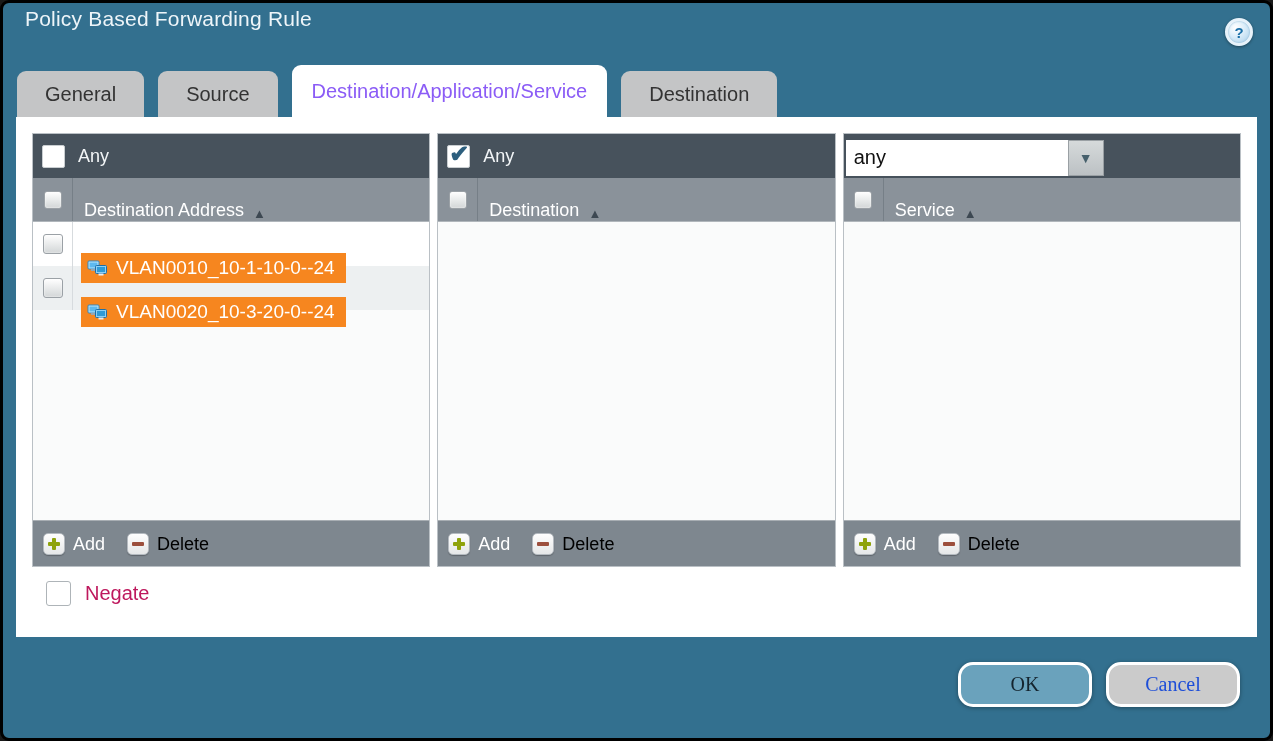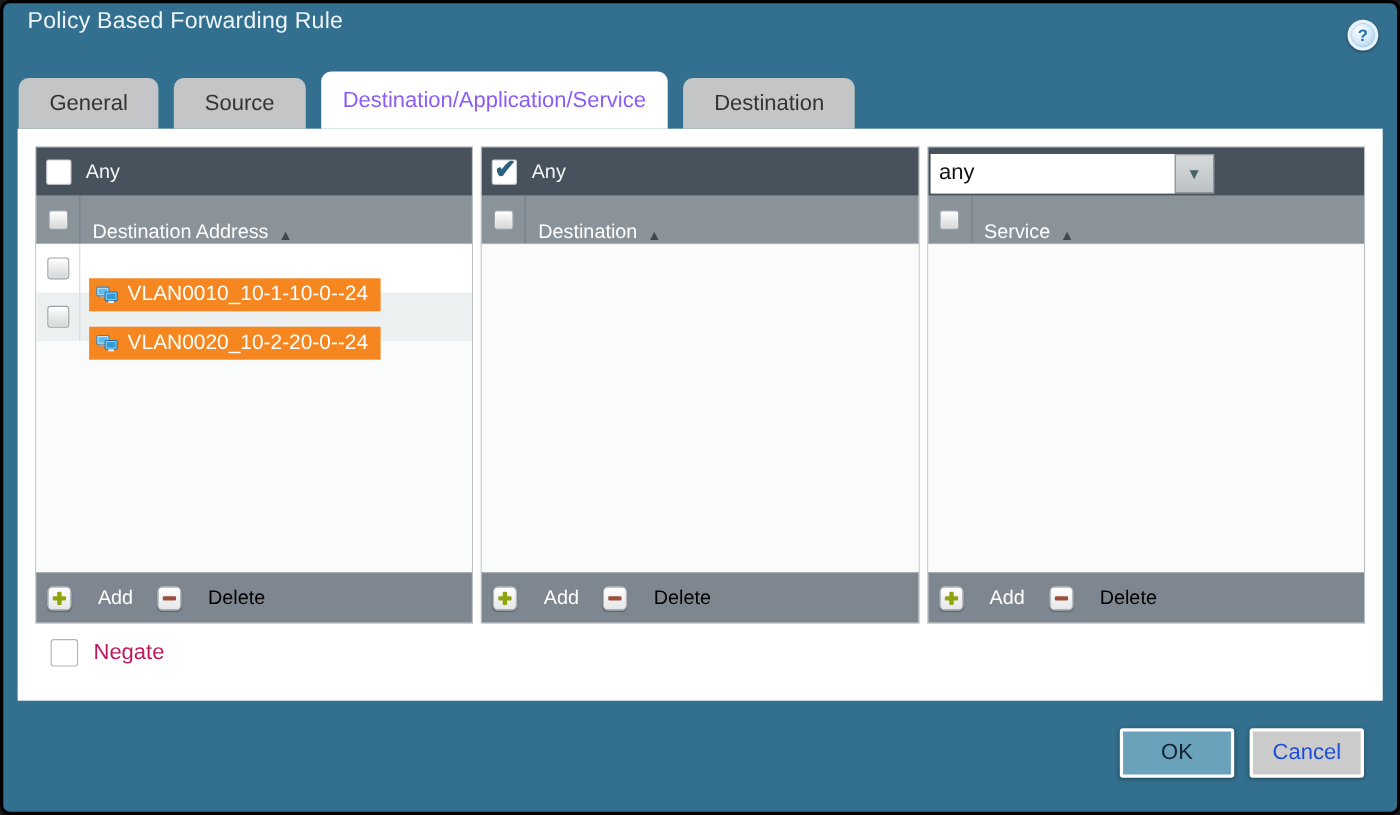--- a/index.html
+++ b/index.html
@@ -133,21 +133,21 @@
     margin-top: 48px;
   }
   .row-chip.selected { background: #f6861f; color: #fff; }
 
   
   .col-footer {
     height: 46px; flex: 0 0 46px;
     background: #7e878f; border-top: 1px solid #a8aeb3;
     display: flex; align-items: center; gap: 22px; padding-left: 10px;
   }
-  .tool-btn { display: inline-flex; align-items: center; gap: 24px; cursor: pointer; }
+  .tool-btn { display: inline-flex; align-items: flex-end; gap: 8px; cursor: pointer; }
   .tool-ic {
     width: 22px; height: 22px; border-radius: 5px; position: relative;
     background: linear-gradient(180deg, #fefefe, #e5e7e8);
     border: 1px solid #b4bac0; box-shadow: 0 1px 1px rgba(0,0,0,.25);
   }
   .tool-ic.plus::before, .tool-ic.plus::after {
     content: ""; position: absolute; background: #8fa30c; border-radius: 1px;
   }
   .tool-ic.plus::before { left: 4px; top: 8px; width: 12px; height: 4px; }
   .tool-ic.plus::after  { left: 8px; top: 4px; width: 4px; height: 12px; }
@@ -168,22 +168,22 @@
     border: 1px solid #aeb4b8; border-radius: 3px; cursor: pointer;
   }
   .negate-label { font-size: 20px; color: #be185d; }
 
   
   .footer {
     height: 103px; display: flex; justify-content: flex-end;
     gap: 14px; padding: 25px 30px 0 0;
   }
   .btn {
-    width: 104px; height: 45px; border-radius: 3px;
-    border: 3px solid #fff; font-family: Liberation Sans, sans-serif;
+    width: 134px; height: 45px; border-radius: 15px;
+    border: 3px solid #fff; font-family: Liberation Serif, serif;
     font-size: 20px; cursor: pointer;
     box-shadow: 0 1px 4px rgba(0,0,0,.35);
   }
   .btn-ok { background: #6aa2bc; color: #14242e; }
   .btn-cancel { background: #cbcbcb; color: #1d4ed8; }
 
   .net-icon { display: block; }
 </style>
 </head>
 <body>
@@ -240,21 +240,21 @@
             </span>
             <span class="row-chip selected">
               <svg class="net-icon" width="21" height="17" viewBox="0 0 21 17">
                 <rect x="1" y="1" width="11" height="8" rx="1" fill="#bfe6fa" stroke="#2e86c1"></rect>
                 <rect x="2.5" y="2.5" width="8" height="5" fill="#5db9ef"></rect>
                 <rect x="4" y="9" width="5" height="2" fill="#9aa5ad"></rect>
                 <rect x="8.5" y="5.5" width="11" height="8" rx="1" fill="#8ed0f5" stroke="#1e6fa8"></rect>
                 <rect x="10" y="7" width="8" height="5" fill="#2f9ad6"></rect>
                 <rect x="11.5" y="13.5" width="5" height="2" fill="#e8eef2"></rect>
               </svg>
-              <span>VLAN0020_10-2-20-0--24</span>
+              <span>VLAN0020_10-3-20-0--24</span>
             </span>
           </div>
         </div>
         <div class="col-footer">
           <span class="tool-btn">
             <span class="tool-ic plus"></span>
             <span class="tool-label">Add</span>
           </span>
           <span class="tool-btn delete">
             <span class="tool-ic minus"></span>

